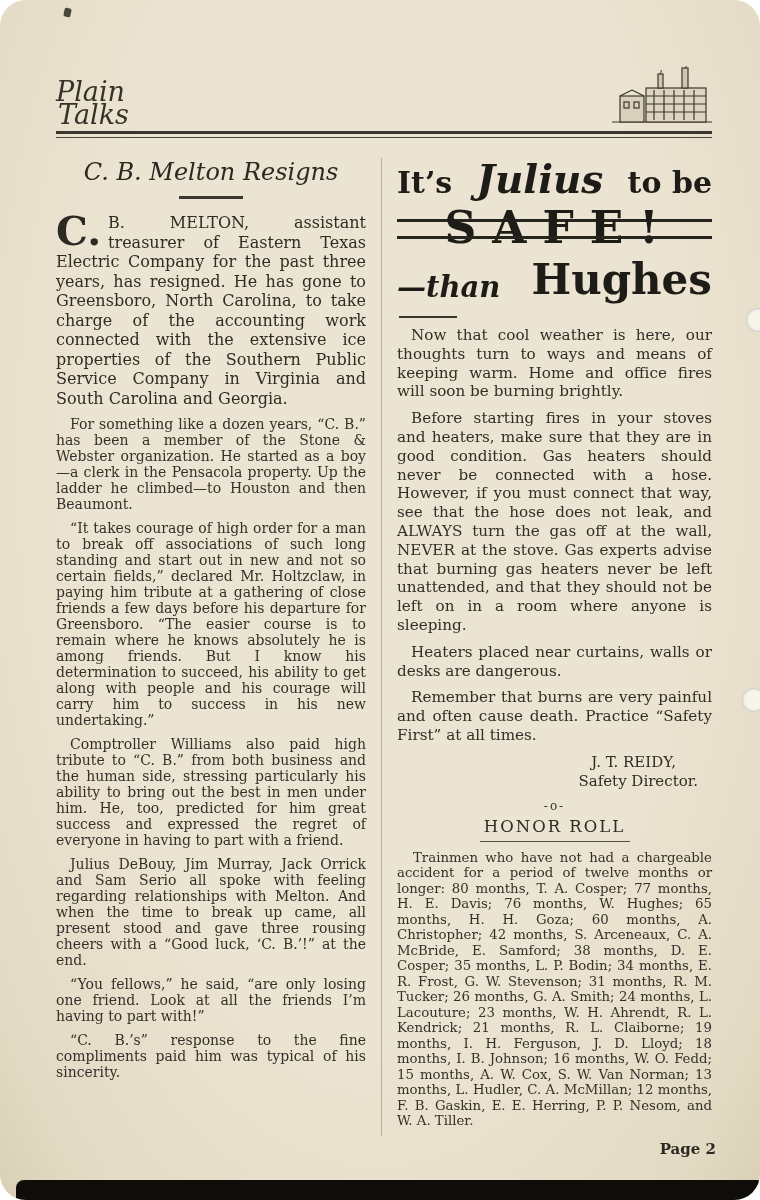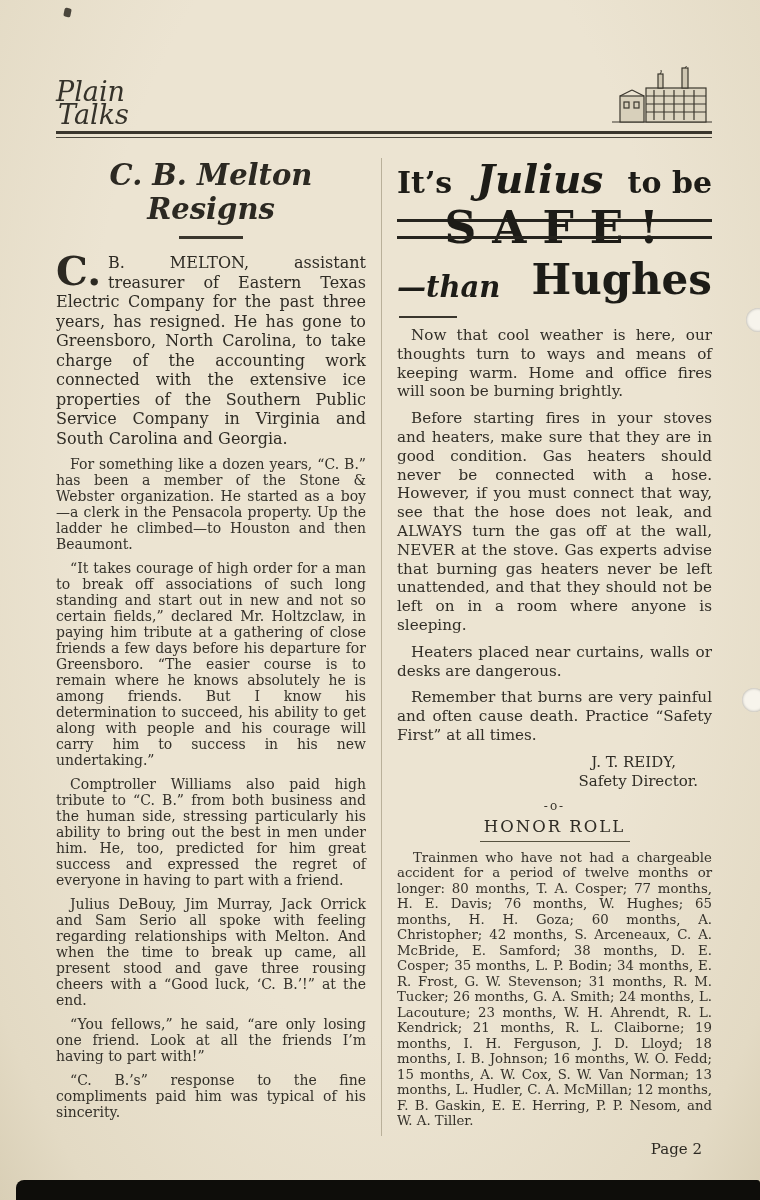--- a/index.html
+++ b/index.html
@@ -3,35 +3,36 @@
 <meta charset="utf-8">
 <style>
   html,body{margin:0;padding:0;}
   .page{
     position:relative;
     width:760px;height:1200px;
     background:radial-gradient(ellipse at 50% 38%, #ece4d2 55%, #e3dac4 88%, #d9cfb6 100%);
     overflow:hidden;
     font-family:"DejaVu Serif","Liberation Serif",serif;
     color:#2f2c25;
+    border-radius:26px;
   }
   .content{padding:54px 48px 0 56px;}
   
   .masthead{display:flex;justify-content:space-between;align-items:flex-end;height:72px;}
   .logo{font-style:italic;font-size:27px;line-height:23px;color:#35322a;}
   .logo .l2{margin-left:2px;display:block;}
   .masthead-rule{border-top:3px solid #3a362d;border-bottom:1px solid #4a463c;height:3px;margin-top:5px;}
   
   .columns{display:flex;margin-top:16px;}
   .col-left{width:310px;}
   .col-gap{width:15px;flex:none;}
   .col-divider{width:1px;background:#b9b09a;margin-top:4px;flex:none;}
   .col-right{width:315px;}
   
-  .article-title{font-style:italic;font-weight:bold;font-size:29px;margin:4px 0 0 0;text-align:center;color:#2c2922;}
+  .article-title{font-style:italic;font-weight:normal;font-size:24px;margin:4px 0 0 0;text-align:center;color:#2c2922;}
   .title-rule{width:64px;height:3px;background:#3a362d;margin:10px auto 14px auto;}
   p{margin:7px 0;text-align:justify;}
   .lead{font-size:16px;line-height:19.5px;margin-top:10px;}
   .dropcap{float:left;font-size:40px;line-height:32px;font-weight:bold;margin:2px 7px 0 0;color:#2c2922;}
   .small-par{font-size:14px;line-height:16px;text-indent:14px;color:#34312a;margin-top:8px;}
   
   .headline{color:#1d1c17;margin-top:2px;}
   .hl1{display:flex;align-items:baseline;justify-content:space-between;font-weight:bold;font-size:30px;}
   .hl1 .better{font-style:italic;font-size:39px;}
   .hl2-wrap{position:relative;text-align:center;margin:0 0 2px 0;}
@@ -47,21 +48,21 @@
   
   .signature{text-align:right;font-size:15px;line-height:19px;margin-top:4px;}
   .sig-name{margin-right:36px;}
   .sig-title{margin-right:14px;}
   
   .orn{text-align:center;font-size:12px;letter-spacing:2px;margin-top:8px;color:#3a362d;}
   .honor-title{font-weight:normal;font-size:16.5px;letter-spacing:2px;text-align:center;margin:4px 0 0 0;}
   .honor-rule{width:150px;height:1px;background:#56513f;margin:5px auto 8px auto;}
   .honor-body{font-size:13.3px;line-height:15.5px;text-indent:16px;color:#34312a;}
   
-  .page-num{position:absolute;right:58px;bottom:42px;font-weight:normal;font-size:15px;color:#2c2922;}
+  .page-num{position:absolute;right:44px;bottom:42px;font-weight:bold;font-size:15px;color:#2c2922;}
   .bottom-bar{position:absolute;left:16px;right:0;bottom:0;height:20px;background:#0e0d0a;border-radius:8px 3px 0 0;}
   .hole{position:absolute;width:24px;height:24px;border-radius:50%;background:#f7f4ec;box-shadow:inset 0 0 3px rgba(0,0,0,.35);}
   .hole1{right:-10px;top:308px;}
   .hole2{right:-6px;top:688px;}
   .speck{position:absolute;left:64px;top:8px;width:7px;height:9px;background:#4a463c;border-radius:2px;transform:rotate(12deg);}
   .building{display:block;}
 </style>
 </head>
 <body>
 

